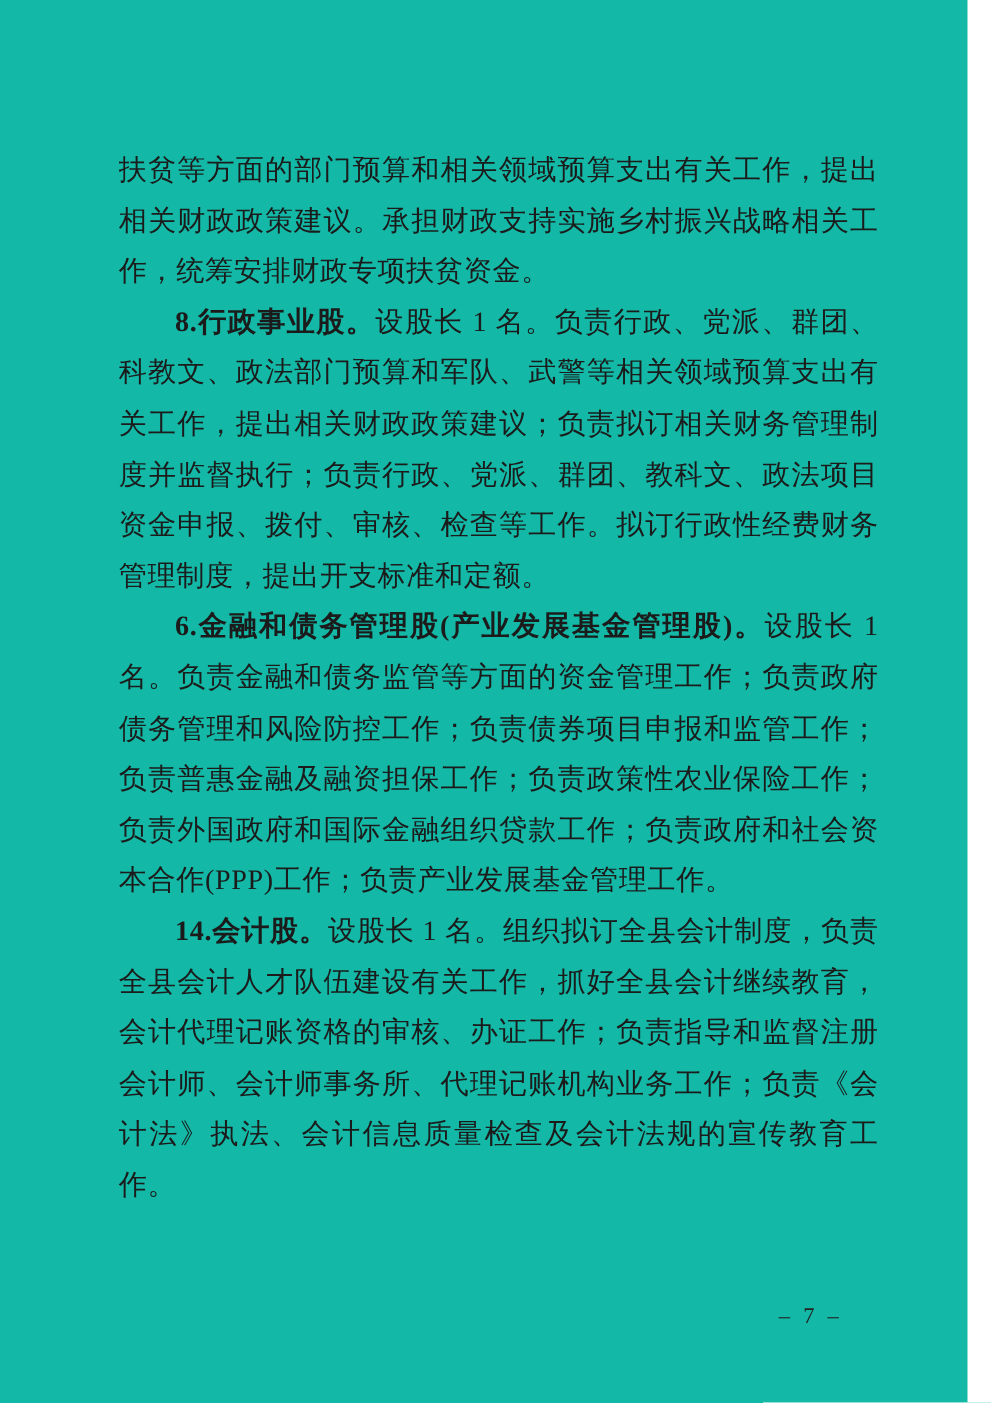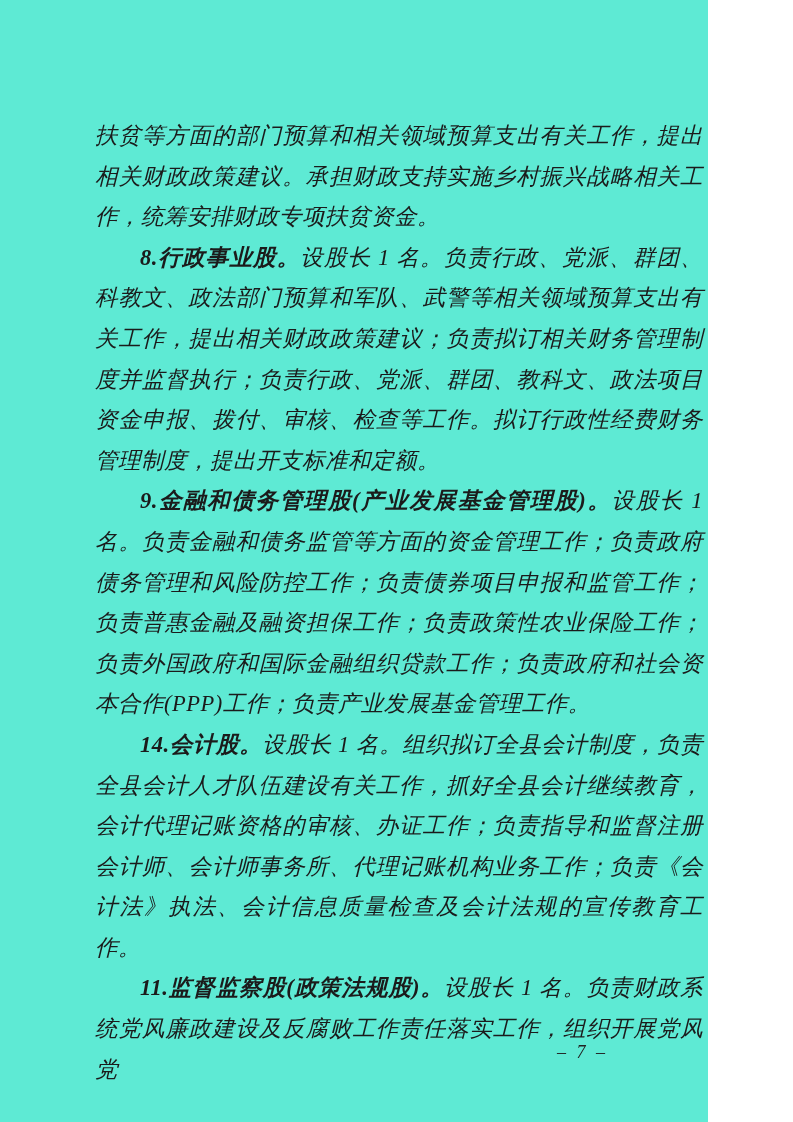--- a/index.html
+++ b/index.html
@@ -2,27 +2,26 @@
 <html lang="zh"><head>
 <meta charset="utf-8">
 <style>
   html, body {
     margin: 0;
     padding: 0;
     background: #ffffff;
   }
   .page {
     position: relative;
-    width: 708px;
+    width: 774px;
     height: 1122px;
-    background: #5eead4;
+    background: #14b8a6;
     color: #1b1b1b;
     font-family: "Liberation Serif", "DejaVu Serif", serif;
     overflow: hidden;
-    font-style: italic;
   }
   .content {
     position: absolute;
     left: 95px;
     top: 116px;
     width: 608px;
     font-size: 22.5px;
     line-height: 40.6px;
     text-align: justify;
     text-justify: inter-ideograph;
@@ -51,22 +50,21 @@
 </head>
 <body>
 
 <div class="page">
   <main class="content">
 
     <p class="para"><span>扶贫等方面的部门预算和相关领域预算支出有关工作，提出相关财政政策建议。承担财政支持实施乡村振兴战略相关工作，统筹安排财政专项扶贫资金。</span></p>
 
     <p class="para indent"><strong>8.行政事业股。</strong><span>设股长 1 名。负责行政、党派、群团、科教文、政法部门预算和军队、武警等相关领域预算支出有关工作，提出相关财政政策建议；负责拟订相关财务管理制度并监督执行；负责行政、党派、群团、教科文、政法项目资金申报、拨付、审核、检查等工作。拟订行政性经费财务管理制度，提出开支标准和定额。</span></p>
 
-    <p class="para indent"><strong>9.金融和债务管理股(产业发展基金管理股)。</strong><span>设股长 1 名。负责金融和债务监管等方面的资金管理工作；负责政府债务管理和风险防控工作；负责债券项目申报和监管工作；负责普惠金融及融资担保工作；负责政策性农业保险工作；负责外国政府和国际金融组织贷款工作；负责政府和社会资本合作(PPP)工作；负责产业发展基金管理工作。</span></p>
+    <p class="para indent"><strong>6.金融和债务管理股(产业发展基金管理股)。</strong><span>设股长 1 名。负责金融和债务监管等方面的资金管理工作；负责政府债务管理和风险防控工作；负责债券项目申报和监管工作；负责普惠金融及融资担保工作；负责政策性农业保险工作；负责外国政府和国际金融组织贷款工作；负责政府和社会资本合作(PPP)工作；负责产业发展基金管理工作。</span></p>
 
     <p class="para indent"><strong>14.会计股。</strong><span>设股长 1 名。组织拟订全县会计制度，负责全县会计人才队伍建设有关工作，抓好全县会计继续教育，会计代理记账资格的审核、办证工作；负责指导和监督注册会计师、会计师事务所、代理记账机构业务工作；负责《会计法》执法、会计信息质量检查及会计法规的宣传教育工作。</span></p>
 
-    <p class="para indent"><strong>11.监督监察股(政策法规股)。</strong><span>设股长 1 名。负责财政系统党风廉政建设及反腐败工作责任落实工作，组织开展党风党</span></p>
 
   </main>
 
   <div class="footer">– 7 –</div>
 </div>
 
 </body></html>

